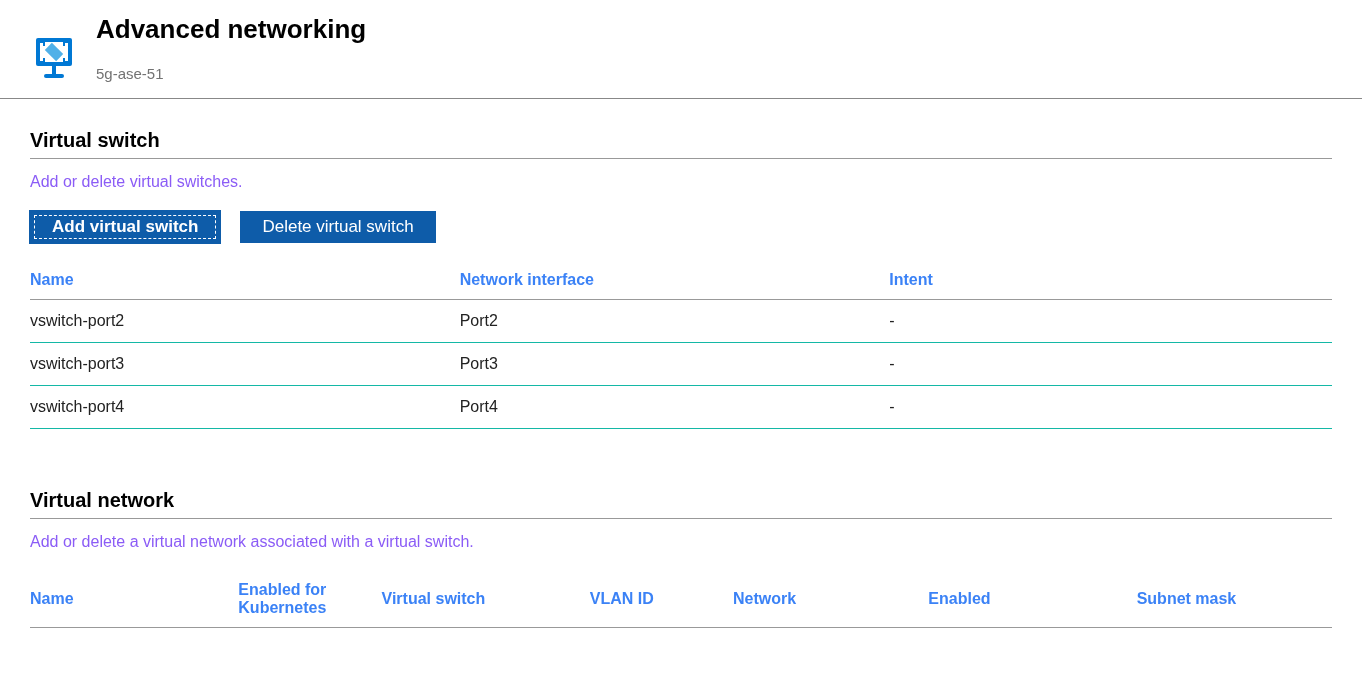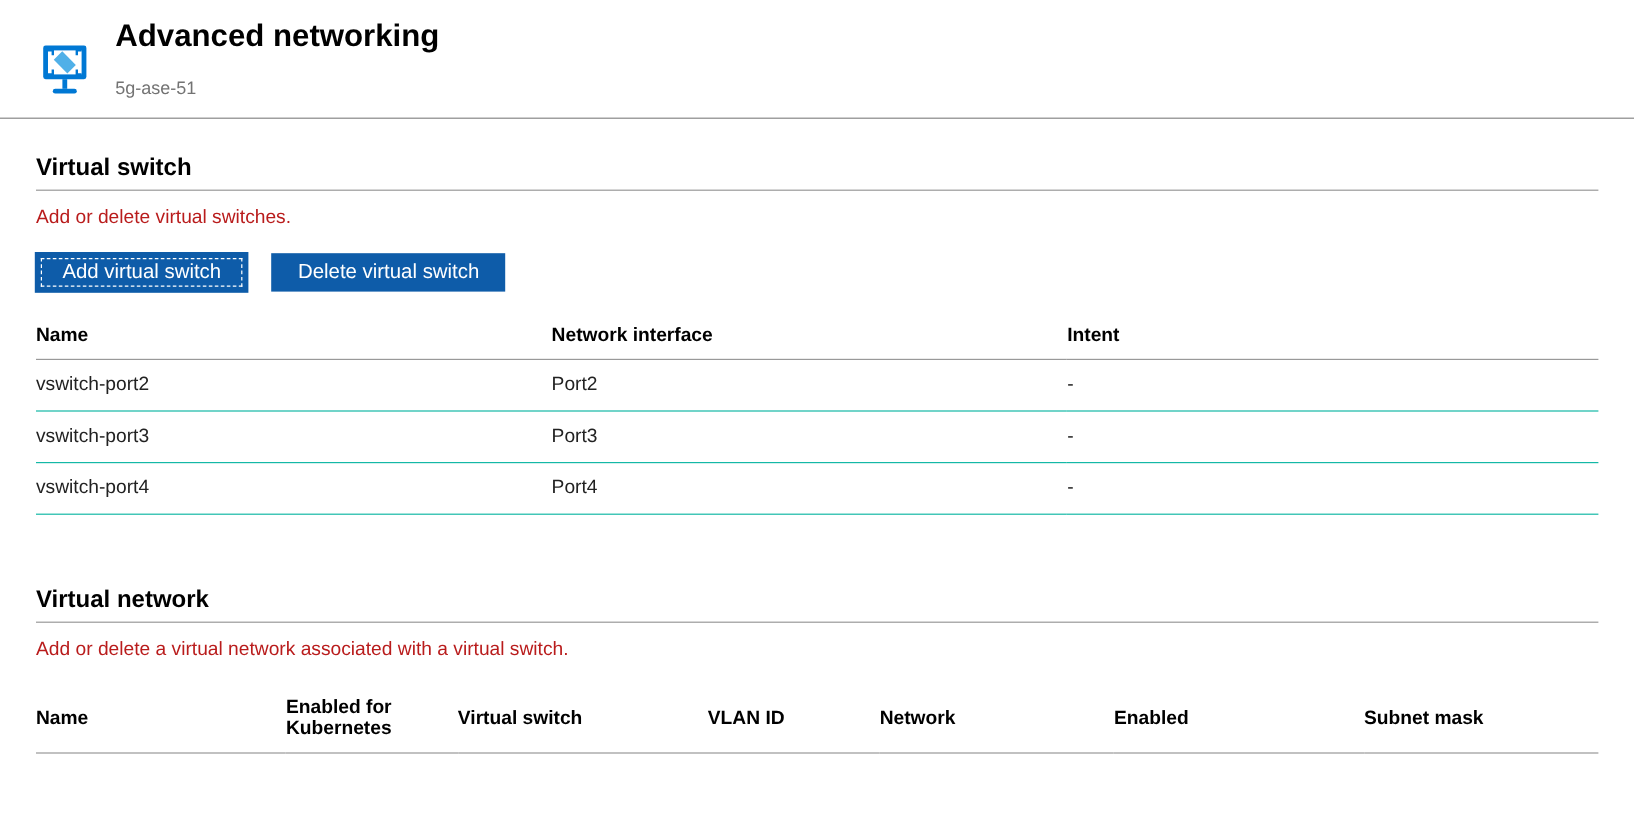--- a/index.html
+++ b/index.html
@@ -49,21 +49,21 @@
     }
     .section-title {
       font-size: 20px;
       font-weight: 600;
       color: #000;
       padding-bottom: 6px;
       border-bottom: 1px solid #999;
     }
     .section-description {
       font-size: 16px;
-      color: #b91c1c;
+      color: #8b5cf6;
       margin-top: 14px;
       margin-bottom: 20px;
     }
     .button-row {
       display: flex;
       gap: 20px;
       margin-bottom: 18px;
     }
     .btn {
       font-size: 17px;
@@ -73,36 +73,37 @@
       font-family: inherit;
     }
     .btn-primary {
       background: #0e5ca9;
       color: #fff;
     }
     .btn-primary.focused {
       outline: 1px dashed #fff;
       outline-offset: -5px;
       box-shadow: 0 0 0 1px #0e5ca9;
+      font-weight: bold;
     }
     .btn-disabled {
       background: #d8d8d8;
       color: #555;
       border: 1px solid #999;
       cursor: default;
     }
     table {
       width: 100%;
       border-collapse: collapse;
     }
     thead th {
       text-align: left;
       font-size: 16px;
       font-weight: 600;
-      color: #000000;
+      color: #3b82f6;
       padding: 10px 8px 10px 0;
       border-bottom: 1px solid #999;
     }
     tbody td {
       font-size: 16px;
       color: #222;
       padding: 12px 8px 12px 0;
       border-bottom: 1px solid #14b8a6;
     }
     .vswitch-table th:nth-child(1),

